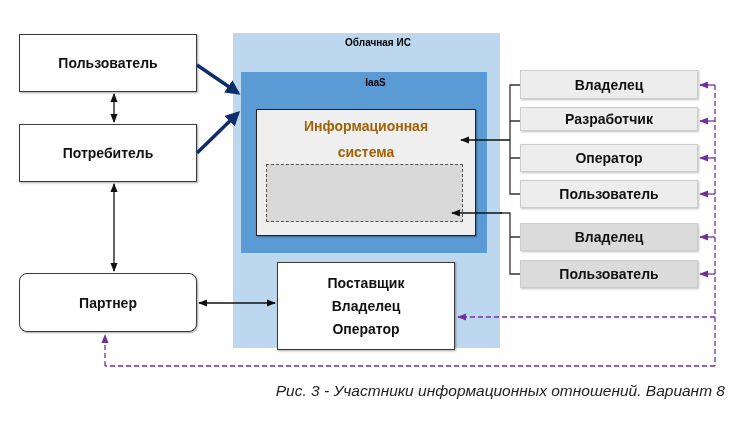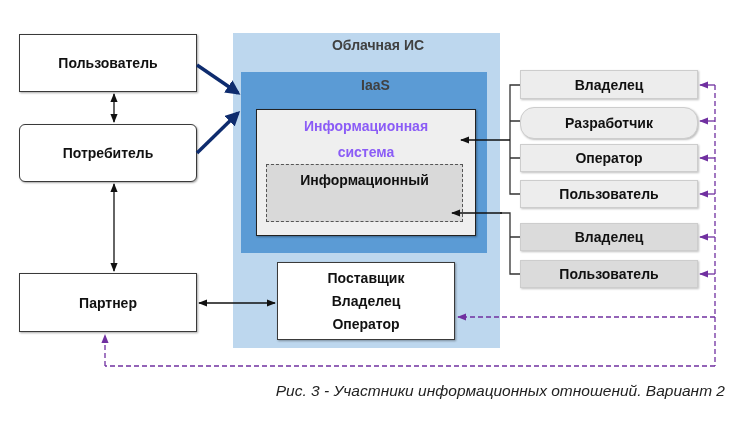--- a/index.html
+++ b/index.html
@@ -6,77 +6,76 @@
     body { width: 735px; height: 423px; position: relative; overflow: hidden;
            font-family: "Liberation Sans", sans-serif; }
     .abs { position: absolute; box-sizing: border-box; }
     .box { background: #ffffff; border: 1.3px solid #3a3a3a;
            box-shadow: 1px 1px 2px rgba(0,0,0,0.35);
            display: flex; flex-direction: column; align-items: center; justify-content: center;
            font-weight: bold; font-size: 14px; color: #111; text-align: center; }
     .cloud { background: var(--cloud, #BDD7EE); }
     .iaas  { background: var(--iaas, #5B9BD5); }
     .title { position: absolute; left: 0; right: 0; text-align: center;
-             font-weight: bold; font-size: 14px; color: #404040; padding-left: 23px; }
+             font-weight: bold; font-size: 10px; color: #000000; padding-left: 23px; }
     .infosys { background: var(--infosys, #EFEFEF); border: 1.3px solid #222;
                box-shadow: 1px 1px 2px rgba(0,0,0,0.35); }
     .infosys .l { position: absolute; left: 0; right: 0; text-align: center;
-                  font-weight: bold; font-size: 14px; color: #8b5cf6; }
+                  font-weight: bold; font-size: 14px; color: #a16207; }
     .resource { background: var(--resource, #D9D9D9); border: 1.3px dashed #555; }
     .resource .l { position: absolute; left: 0; right: 0; text-align: center;
                    font-weight: bold; font-size: 14px; color: #111; }
     .provider .l { line-height: 23px; }
     .role { background: var(--role1, #EDEDED); border: 1px solid #cdcdcd;
             box-shadow: 1px 1px 2px rgba(0,0,0,0.25);
             display: flex; align-items: center; justify-content: center;
             font-weight: bold; font-size: 14px; color: #111; }
     .role.g2 { background: var(--role2, #DBDBDB); }
     svg.links { position: absolute; left: 0; top: 0; width: 735px; height: 423px; pointer-events: none; }
     .caption { position: absolute; right: 10px; top: 382px; font-style: italic; font-size: 15.5px; color: #222; white-space: nowrap; }
   </style>
 </head>
 <body style="--cloud: #BDD7EE; --iaas: #5B9BD5; --infosys: #EFEFEF; --resource: #D9D9D9; --role1: #EDEDED; --role2: #DBDBDB;">
 
 <div class="abs box" style="left:19px;top:34px;width:178px;height:58px;">
   <span>Пользователь</span>
 </div>
-<div class="abs box" style="left:19px;top:124px;width:178px;height:58px;border-radius:6px;">
+<div class="abs box" style="left:19px;top:124px;width:178px;height:58px;">
   <span>Потребитель</span>
 </div>
-<div class="abs box" style="left:19px;top:273px;width:178px;height:59px;">
+<div class="abs box" style="left:19px;top:273px;width:178px;height:59px;border-radius:8px;">
   <span>Партнер</span>
 </div>
 
 <div class="abs cloud" style="left:233px;top:33px;width:267px;height:315px;">
   <div class="title" style="top:4px;">Облачная ИС</div>
 </div>
 
 <div class="abs iaas" style="left:241px;top:72px;width:246px;height:181px;">
   <div class="title" style="top:5px;text-align:center;">IaaS</div>
 </div>
 
 <div class="abs infosys" style="left:256px;top:109px;width:220px;height:127px;">
   <div class="l" style="top:8px;">Информационная</div>
   <div class="l" style="top:34px;">система</div>
 </div>
 
 <div class="abs resource" style="left:266px;top:164px;width:197px;height:58px;">
-  <div class="l" style="top:7px;">Информационный</div>
 </div>
 
-<div class="abs box provider" style="left:277px;top:262px;width:178px;height:78px;">
+<div class="abs box provider" style="left:277px;top:262px;width:178px;height:88px;">
   <span class="l">Поставщик</span>
   <span class="l">Владелец</span>
   <span class="l">Оператор</span>
 </div>
 
 <div class="abs role" style="left:520px;top:70px;width:178px;height:29px;">
   <span>Владелец</span>
 </div>
-<div class="abs role" style="left:520px;top:107px;width:178px;height:32px;border-radius:14px;">
+<div class="abs role" style="left:520px;top:107px;width:178px;height:24px;">
   <span>Разработчик</span>
 </div>
 <div class="abs role" style="left:520px;top:144px;width:178px;height:28px;">
   <span>Оператор</span>
 </div>
 <div class="abs role" style="left:520px;top:180px;width:178px;height:28px;">
   <span>Пользователь</span>
 </div>
 
 <div class="abs role g2" style="left:520px;top:223px;width:178px;height:28px;">
@@ -121,13 +120,13 @@
     <line x1="715" y1="121" x2="700" y2="121" marker-end="url(#mPurple)"></line>
     <line x1="715" y1="158" x2="700" y2="158" marker-end="url(#mPurple)"></line>
     <line x1="715" y1="194" x2="700" y2="194" marker-end="url(#mPurple)"></line>
     <line x1="715" y1="237" x2="700" y2="237" marker-end="url(#mPurple)"></line>
     <line x1="715" y1="274" x2="700" y2="274" marker-end="url(#mPurple)"></line>
     <line x1="715" y1="317" x2="458" y2="317" stroke-dasharray="5,3" marker-end="url(#mPurple)"></line>
     <line x1="105" y1="366" x2="105" y2="335" stroke-dasharray="5,3" marker-end="url(#mPurple)"></line>
   </g>
 </svg>
 
-<div class="caption">Рис. 3 - Участники информационных отношений. Вариант 2</div>
+<div class="caption">Рис. 3 - Участники информационных отношений. Вариант 8</div>
 
 </body></html>

